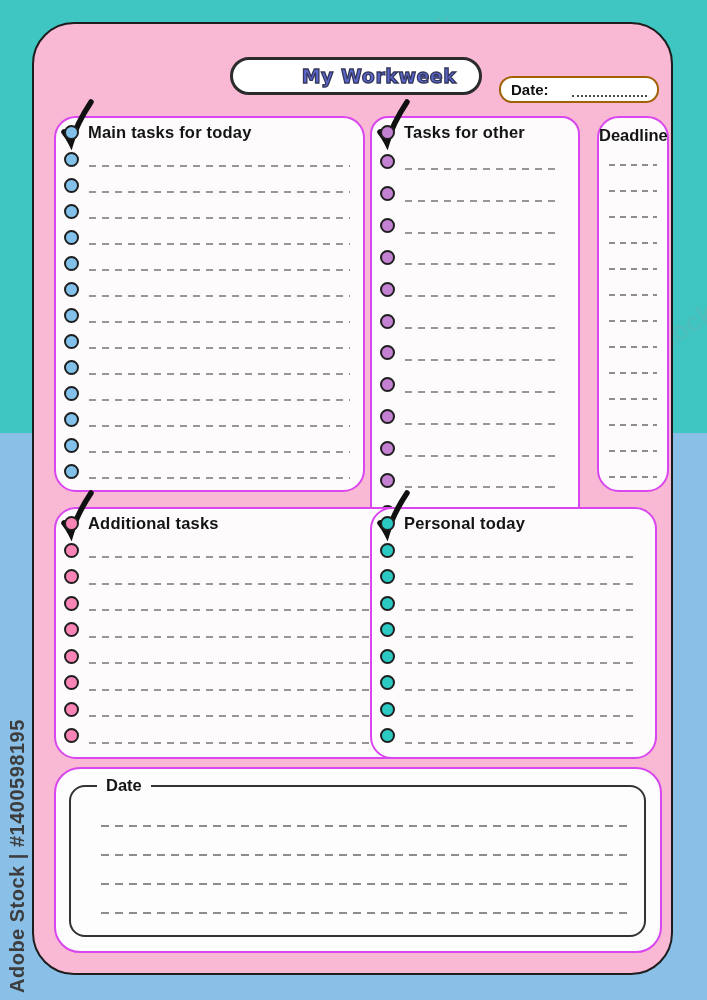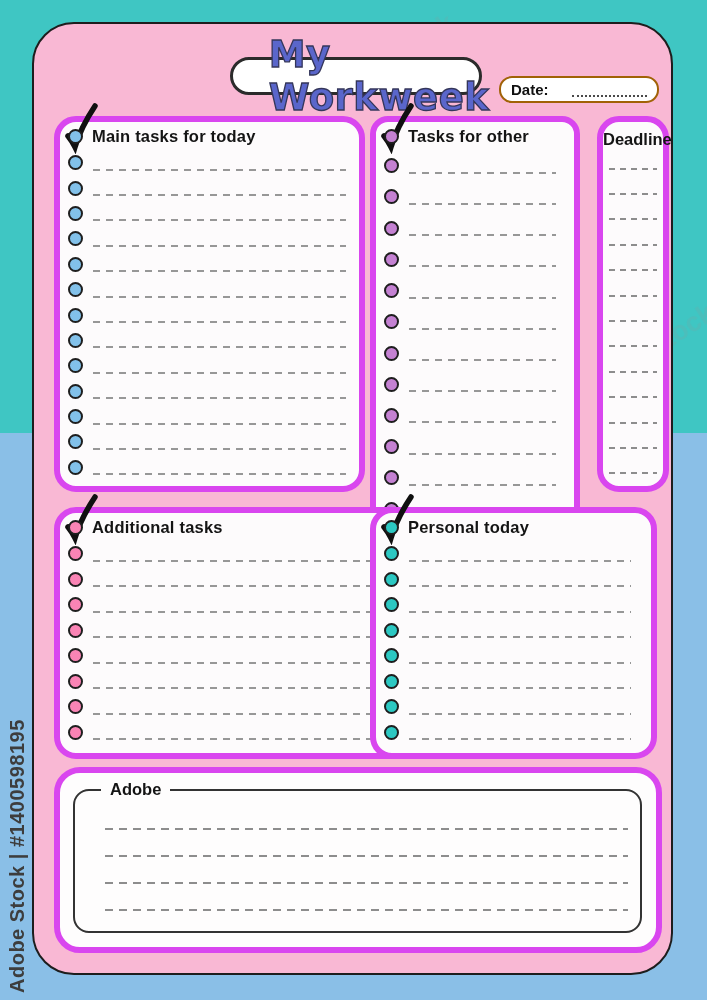--- a/index.html
+++ b/index.html
@@ -14,27 +14,27 @@
   .bg-bottom{position:absolute;left:0;top:433px;width:707px;height:567px;background:var(--bg-bottom);}
   .ghost{position:absolute;font-weight:bold;font-size:27px;color:rgba(150,150,150,.16);
          transform:rotate(-33deg);white-space:nowrap;pointer-events:none;}
   .side-watermark{position:absolute;left:6px;top:993px;transform:rotate(-90deg);
          transform-origin:0 0;font-size:20px;font-weight:bold;letter-spacing:.5px;
          color:var(--watermark-gray);white-space:nowrap;}
   .page{position:absolute;left:32px;top:22px;width:641px;height:953px;background:var(--page-pink);
         border:2px solid #1d1d1d;border-radius:42px;}
   .title-box{position:absolute;left:196px;top:33px;width:252px;height:38px;background:#fff;
         border:3px solid #2b2b2b;border-radius:20px;display:flex;align-items:center;justify-content:center;}
-  .title-box span{font-family:"DejaVu Sans",sans-serif;font-weight:bold;font-size:37px;
+  .title-box span{font-family:"DejaVu Sans",sans-serif;font-weight:bold;font-size:19px;
         color:var(--title-fill);-webkit-text-stroke:1.3px var(--title-outline);letter-spacing:.5px;margin-left:46px;}
   .date-box{position:absolute;left:465px;top:52px;width:160px;height:27px;background:#fff;
         border:2px solid #a16207;border-radius:13px;display:flex;align-items:center;padding:0 10px;gap:23px;}
   .date-box .lbl{font-weight:bold;font-size:15px;color:#111;}
   .dotline{flex:1;border-bottom:2px dotted #4a4a4a;height:14px;}
-  .panel{position:absolute;background:var(--panel-bg);border:6px solid #d946ef;border-radius:22px;}
+  .panel{position:absolute;background:var(--panel-bg);border:2px solid #d946ef;border-radius:22px;}
   .p-main{left:20px;top:92px;width:311px;height:376px;}
   .p-other{left:336px;top:92px;width:210px;height:452px;border-radius:18px;}
   .p-deadline{left:551px;top:92px;width:72px;height:376px;margin-left:12px;}
   .p-additional{left:20px;top:483px;width:361px;height:252px;}
   .p-personal{left:336px;top:483px;width:287px;height:252px;}
   .p-notes{left:20px;top:743px;width:608px;height:186px;border-radius:26px;background:#fefdfd;}
   .sec-header{position:absolute;left:8px;top:5px;display:flex;align-items:center;gap:9px;}
   .sec-title{font-weight:bold;font-size:16.5px;color:#141414;letter-spacing:.2px;}
   .dot{width:15px;height:15px;border:2.5px solid #1e1e1e;border-radius:50%;flex:0 0 auto;}
   .dot.blue{background:var(--circle-blue);} .dot.purple{background:var(--circle-purple);}
@@ -347,21 +347,21 @@
         </div>
           <div class="row">
           <span class="dot teal"></span>
           <span class="dashline"></span>
         </div>
         </div>
     </section>
 
     <section class="panel p-notes">
       <div class="notes-inner">
-        <span class="notes-legend">Adobe</span>
+        <span class="notes-legend">Date</span>
         <div class="note-lines">
           <div class="note-line">
             <span class="note-dash"></span>
           </div>
         <div class="note-line">
             <span class="note-dash"></span>
           </div>
             <div class="note-line">
             <span class="note-dash"></span>
           </div>

